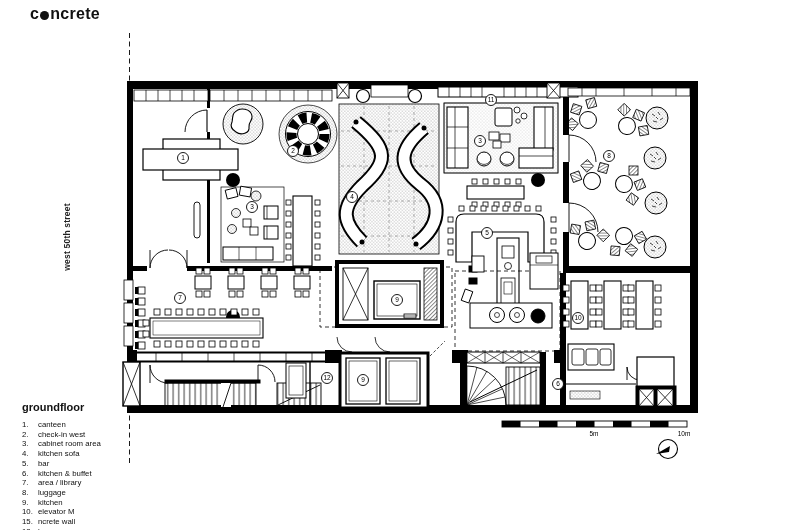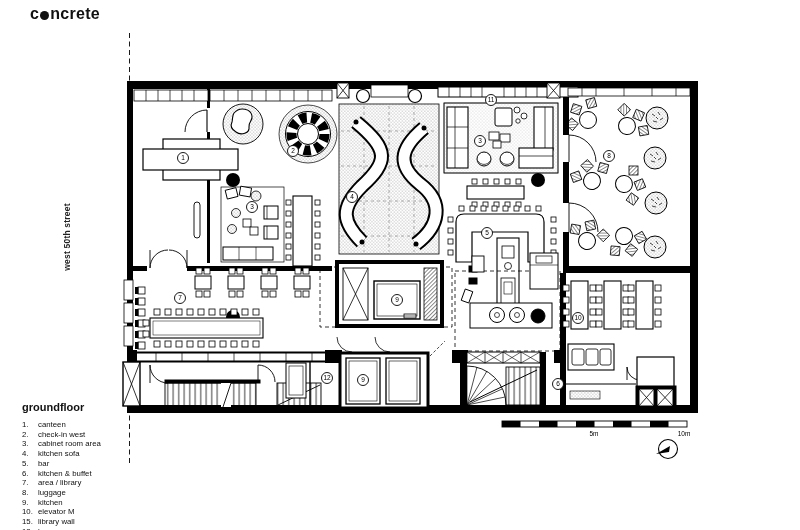--- a/index.html
+++ b/index.html
@@ -65,21 +65,21 @@
     <li>
         <span class="n">9.</span>
         <span>kitchen</span>
       </li>
     <li>
         <span class="n">10.</span>
         <span>elevator M</span>
       </li>
     <li>
         <span class="n">15.</span>
-        <span>library wall</span>
+        <span>ncrete wall</span>
       </li>
     <li>
         <span class="n">12.</span>
         <span>luggage room</span>
       </li>
   </ol>
 </div>
 
 <svg class="plan" width="800" height="530" viewBox="0 0 800 530">
   <defs>

